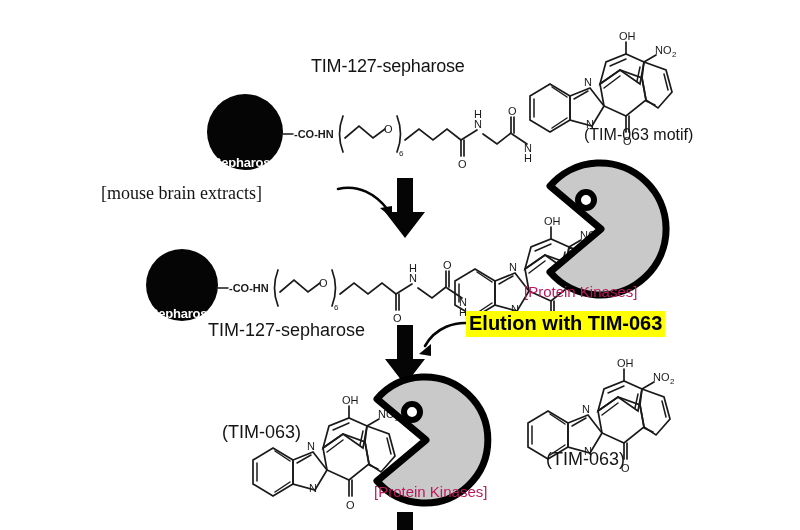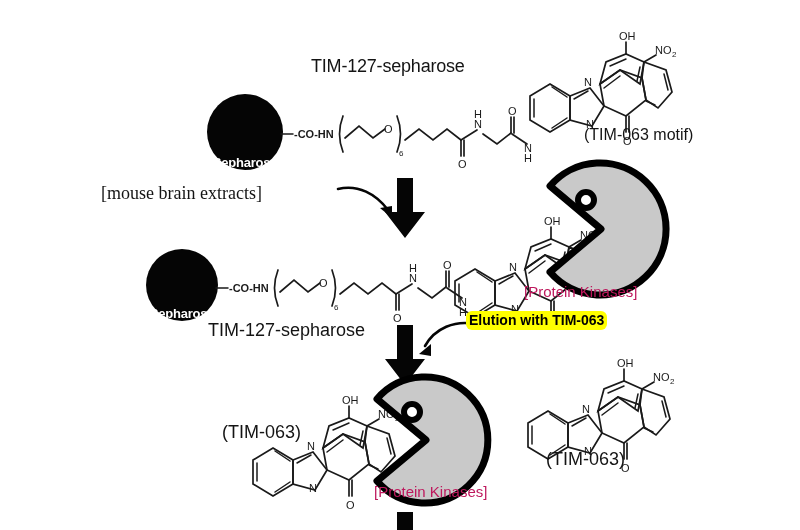--- a/index.html
+++ b/index.html
@@ -44,28 +44,27 @@
     font-size: 15px;
     white-space: nowrap;
     color: #be185d;
   }
   .motif-label {
     font-size: 16px;
     white-space: nowrap;
     color: #141414;
   }
   .highlight-label {
-    font-size: 14px;
+    font-size: 20px;
     font-weight: bold;
     white-space: nowrap;
     background: #ffff00;
     color: #000000;
     padding: 1px 3px 2px 3px;
     line-height: 1.15;
-    border-radius: 6px;
   }
 
   
   .bead {
     border-radius: 50%;
     background: #050505;
     display: flex;
     align-items: flex-end;
     justify-content: center;
   }

